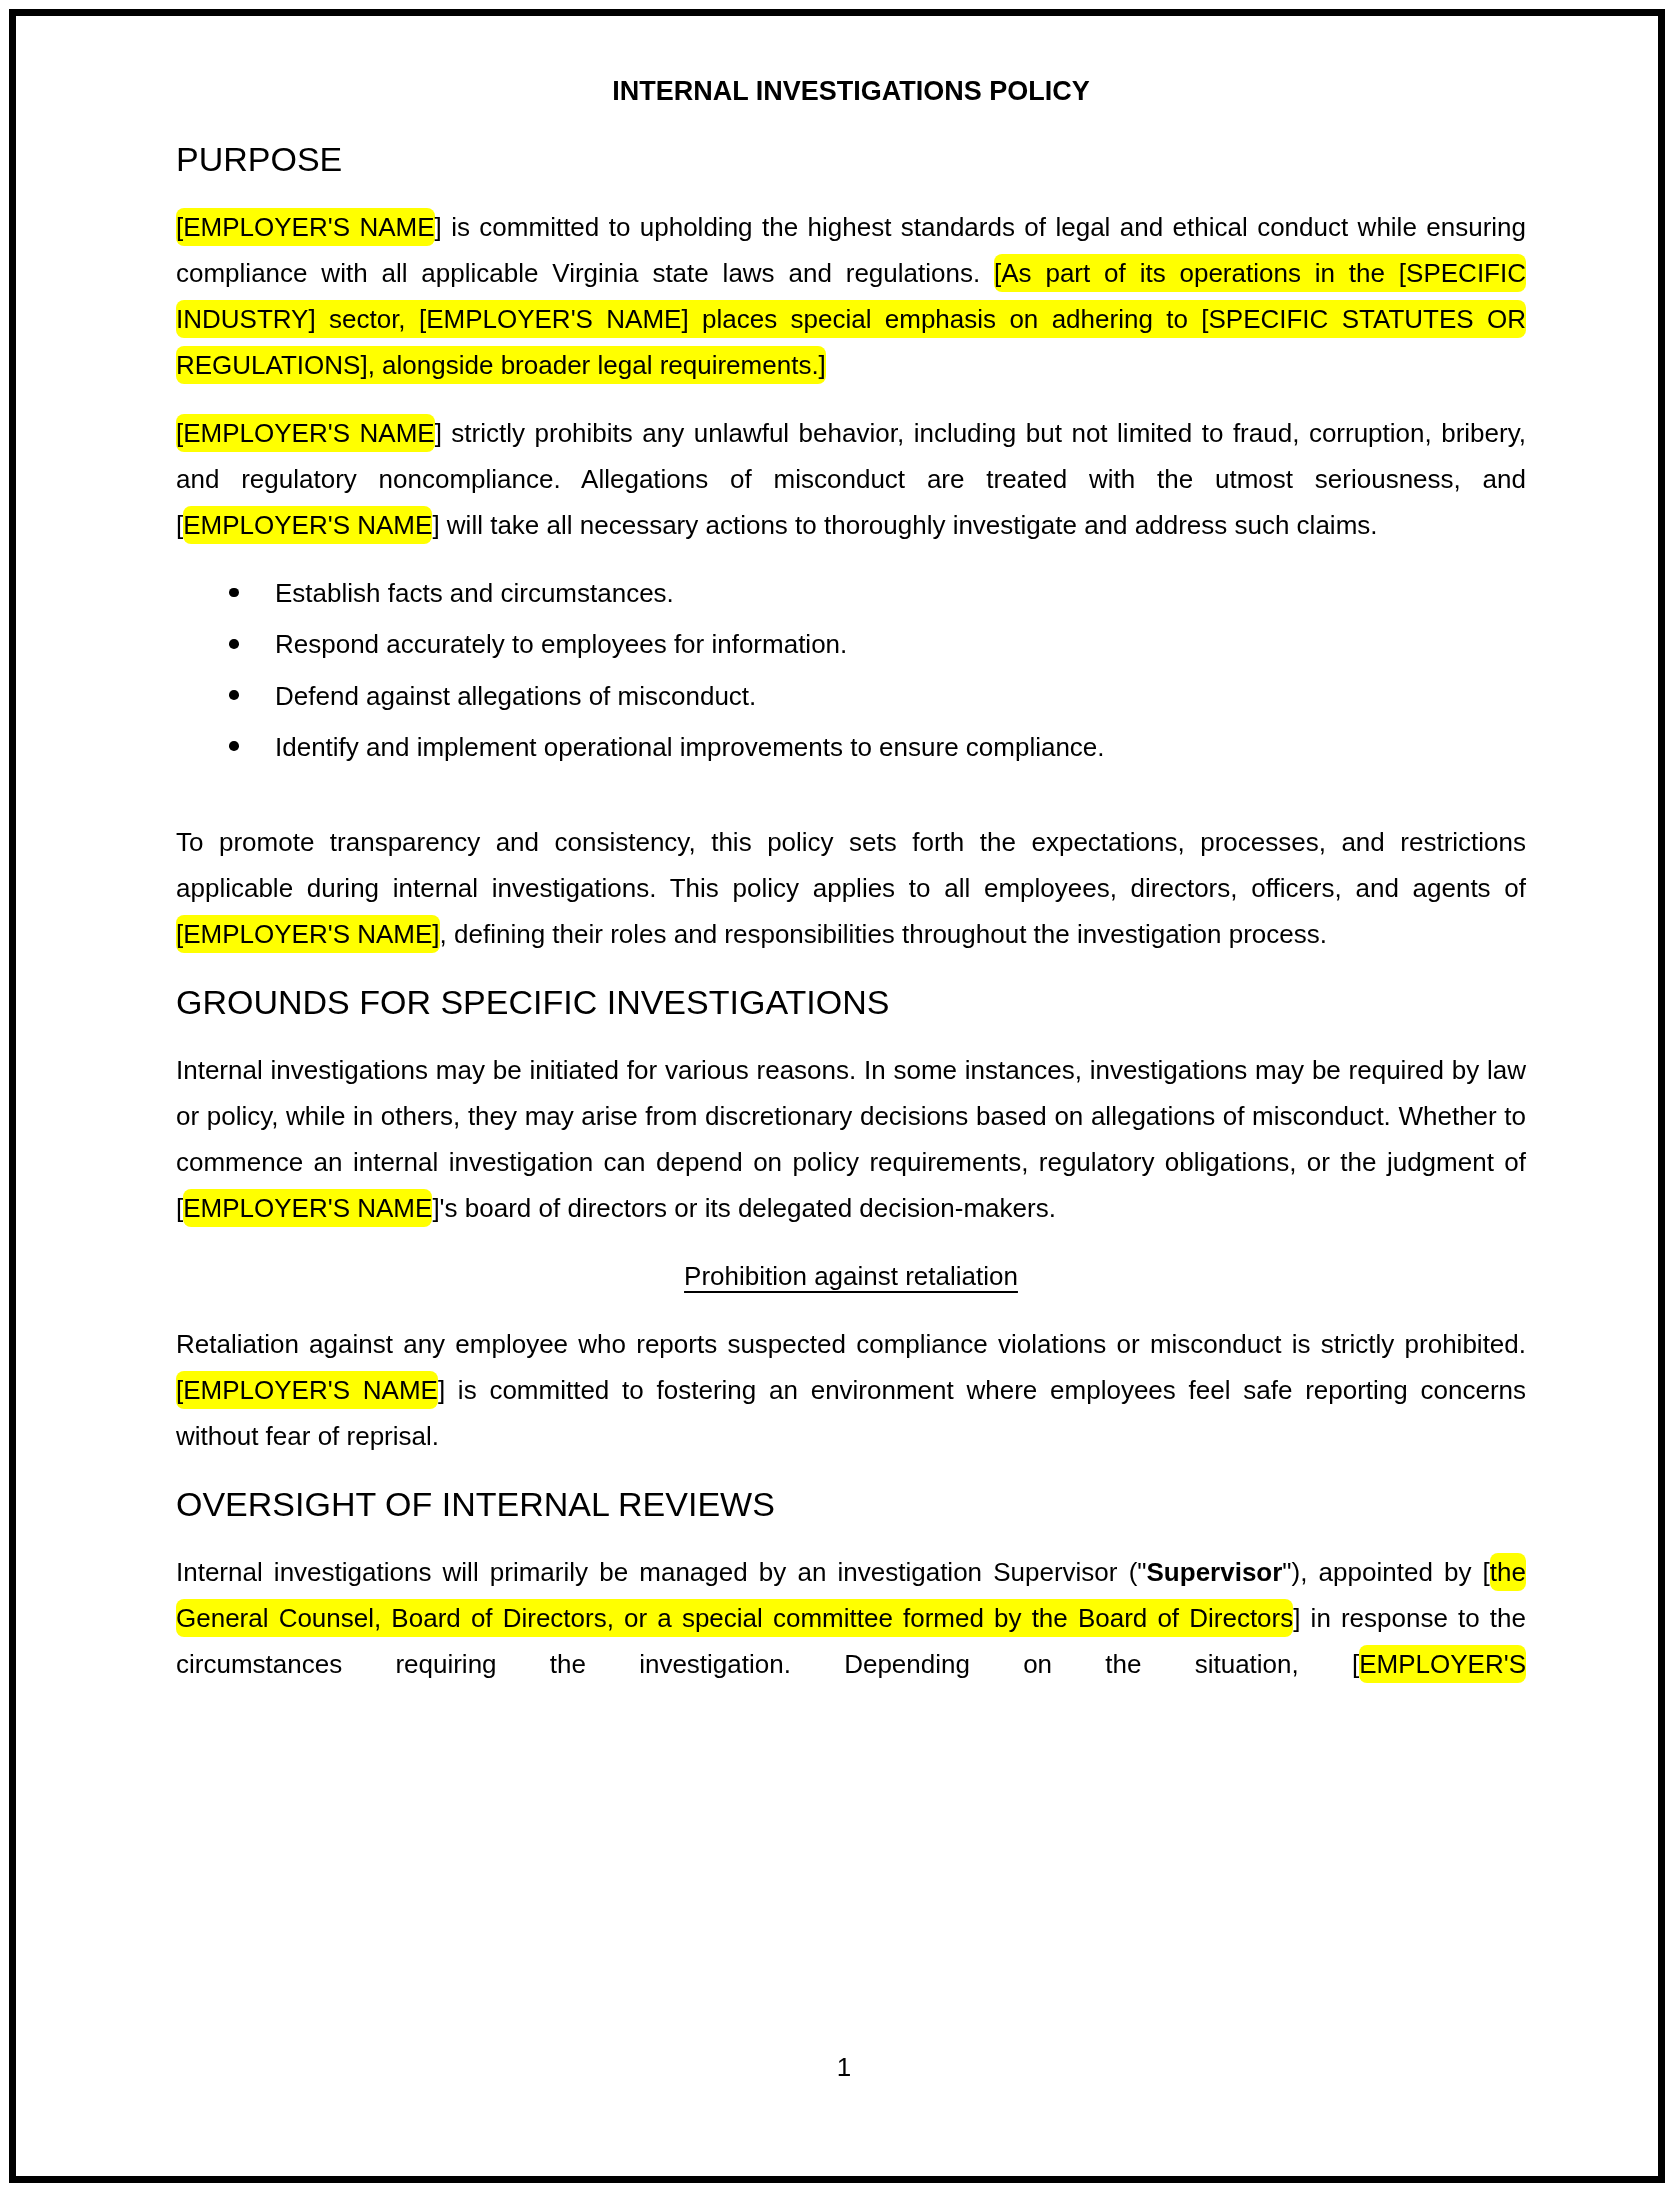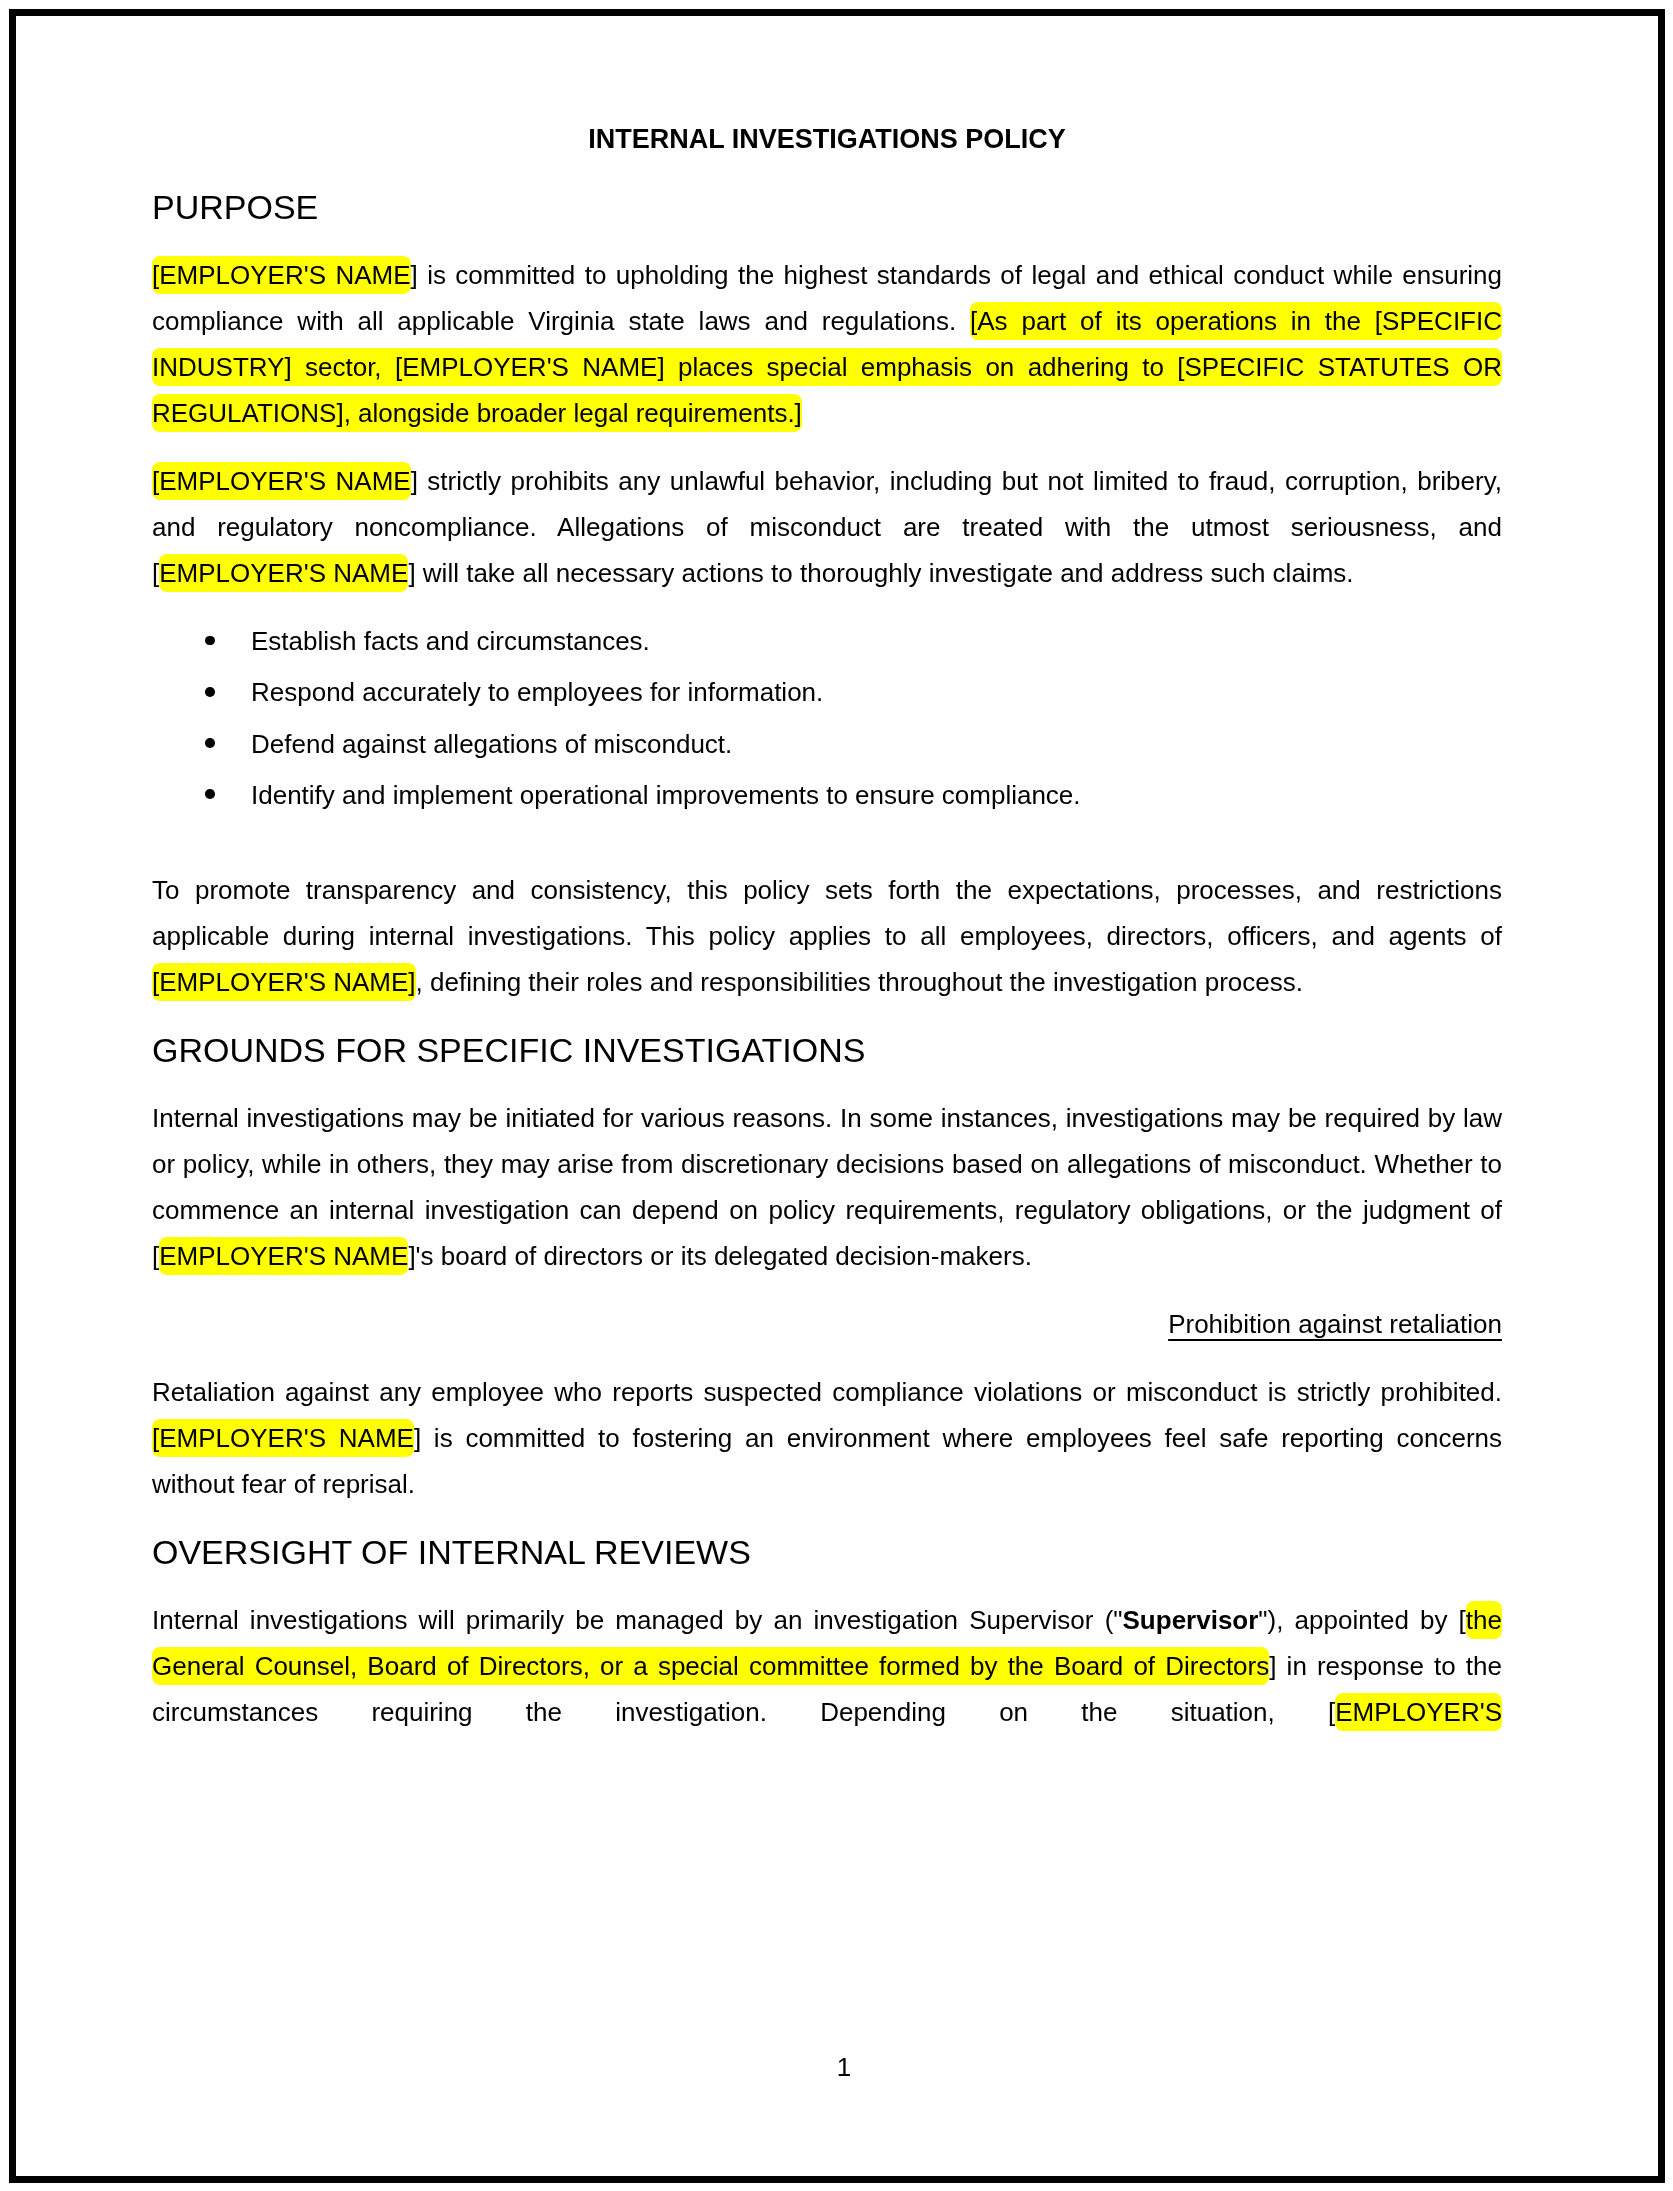--- a/index.html
+++ b/index.html
@@ -18,23 +18,23 @@
   }
   .frame {
     position: absolute;
     top: 8.8px; left: 8.8px; right: 8.8px; bottom: 8.8px;
     border: 7px solid #000000;
     pointer-events: none;
   }
   .content {
     position: absolute;
     top: 0;
-    left: 152px;
+    left: 176px;
     width: 1350px;
-    padding-top: 116px;
+    padding-top: 68px;
     font-size: 26px;
     line-height: 46px;
   }
   .doc-title {
     font-size: 27px;
     font-weight: bold;
     text-align: center;
     margin: 0 0 21px 0;
     line-height: 46px;
   }
@@ -46,21 +46,21 @@
     text-align: left;
   }
   .subheading {
     font-size: 26px;
     font-weight: normal;
     text-decoration: underline;
     text-decoration-thickness: 1.8px;
     text-underline-offset: 6.1px;
     margin: 22px 0 22px 0;
     line-height: 46px;
-    text-align: right;
+    text-align: center;
   }
   .para {
     margin: 0 0 22px 0;
     text-align: justify;
   }
   .para.cut {
     text-align-last: justify;
     margin-bottom: 16px;
   }
   ul.bullets {

